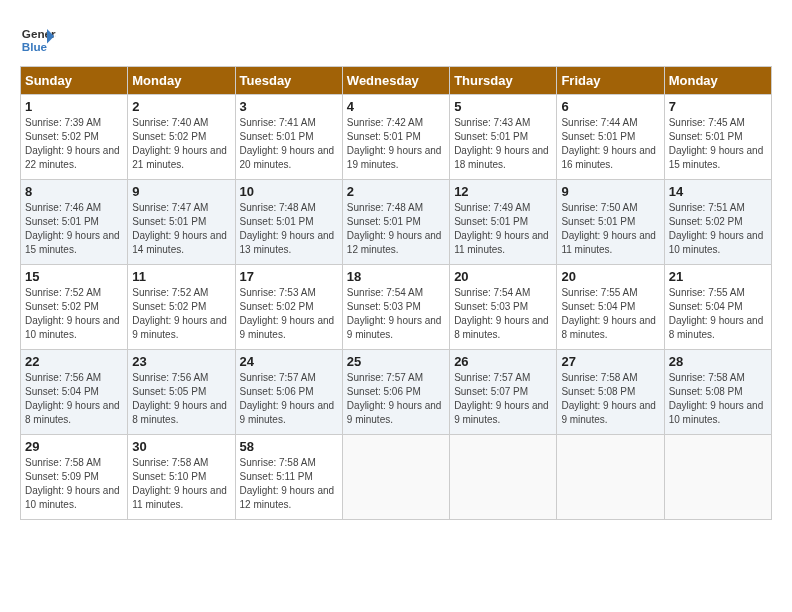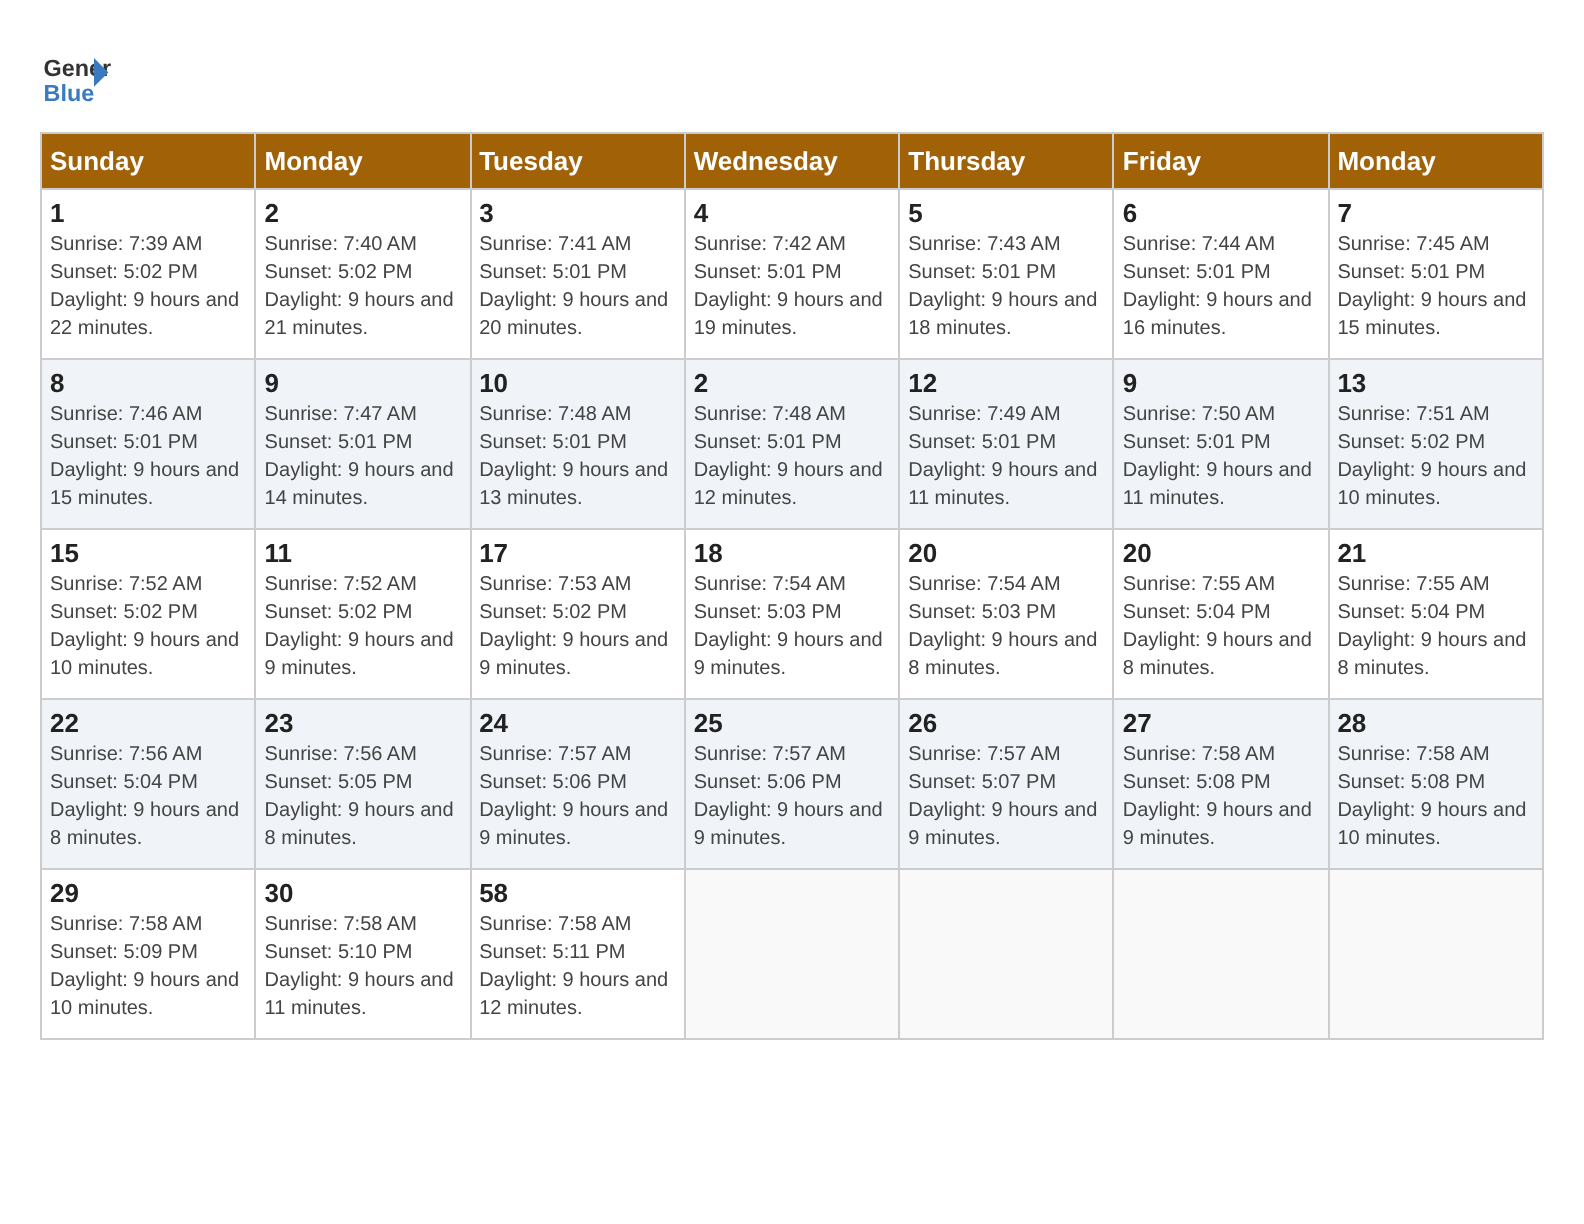--- a/index.html
+++ b/index.html
@@ -212,21 +212,21 @@
       </td>
         <td>
         <span class="day-number">9</span>
         <div class="day-info">
           Sunrise: 7:50 AM<br>
           Sunset: 5:01 PM<br>
           Daylight: 9 hours and 11 minutes.
         </div>
       </td>
         <td>
-        <span class="day-number">13</span>
+        <span class="day-number">14</span>
         <div class="day-info">
           Sunrise: 7:51 AM<br>
           Sunset: 5:02 PM<br>
           Daylight: 9 hours and 10 minutes.
         </div>
       </td>
       </tr>
       <tr>
         <td>
         <span class="day-number">15</span>

